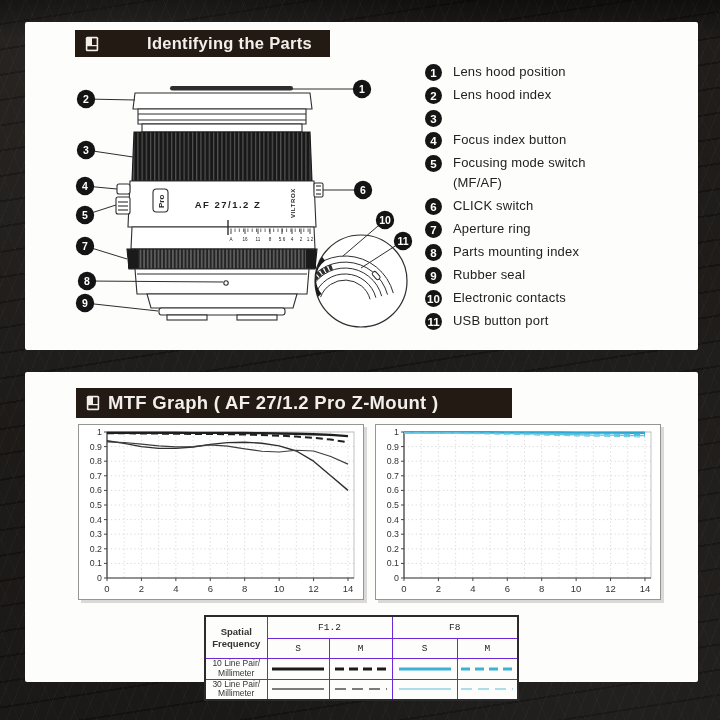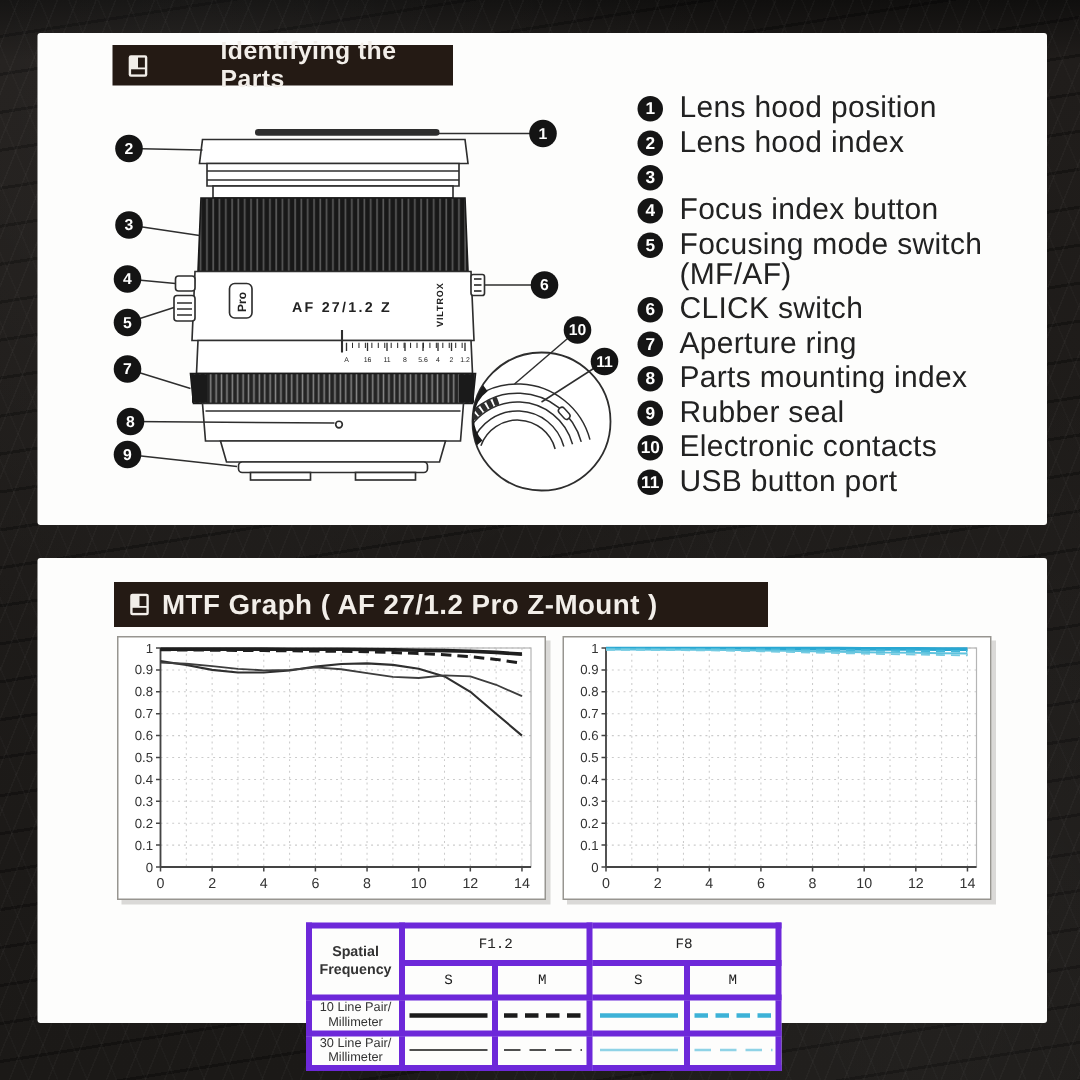--- a/index.html
+++ b/index.html
@@ -16,46 +16,46 @@
       linear-gradient(180deg,#100f0e 0,#201d1b 40px,#1b1917 100%);
   }
   .panel{position:absolute;left:25px;width:673px;background:#fdfdfc;border-radius:2px;}
   #parts-panel{top:22px;height:328px;}
   #mtf-panel{top:372px;height:310px;}
   .title-bar{
     position:absolute;display:flex;align-items:center;gap:8px;
     background:#241a14;color:#f2eee9;font-weight:bold;
     padding:0 10px;box-sizing:border-box;letter-spacing:.3px;
   }
-  #parts-title-bar{left:50px;top:8px;width:227px;height:27px;font-size:16.5px;gap:48px;}
+  #parts-title-bar{left:50px;top:8px;width:255px;height:27px;font-size:16.5px;gap:48px;}
   #mtf-title-bar{left:51px;top:16px;width:436px;height:30px;font-size:18.5px;}
   .doc-icon{flex:0 0 auto;display:inline-block;line-height:0;}
   
   #parts-list{position:absolute;left:400px;top:40px;width:270px;}
   .part-item{display:flex;align-items:flex-start;gap:11px;margin-bottom:3px;}
   .part-bullet{
     flex:0 0 auto;width:17px;height:17px;border-radius:50%;background:#151515;color:#fff;
     font-size:11.5px;font-weight:bold;display:inline-flex;align-items:center;justify-content:center;
     margin-top:2px;
   }
-  .part-label{font-size:20px;line-height:20px;color:#222;white-space:pre-line;letter-spacing:.2px;}
+  .part-label{font-size:13px;line-height:20px;color:#222;white-space:pre-line;letter-spacing:.2px;}
   .lens-svg{position:absolute;left:30px;top:56px;width:400px;height:262px;}
   
   .charts-row{position:absolute;left:53px;top:52px;display:flex;gap:11px;}
   .chart-box{
     width:284px;height:174px;background:#fff;border:1px solid #979590;
     box-shadow:3px 3px 0 rgba(60,55,50,.18);
   }
   .chart-box svg{display:block;width:284px;height:174px;}
   
   #mtf-table{
     position:absolute;left:179px;top:243px;width:313px;border-collapse:collapse;
     border:2px solid #2b2b2b;table-layout:fixed;background:#fdfdfc;
   }
-  #mtf-table td{border:4px solid #6d28d9;text-align:center;vertical-align:middle;padding:0;margin-top:16px;}
+  #mtf-table td{border:1px solid #6d28d9;text-align:center;vertical-align:middle;padding:0;margin-top:16px;}
   #mtf-table td.group{font-family:"Liberation Mono","DejaVu Sans Mono",monospace;font-size:9.5px;color:#222;height:21px;}
   #mtf-table td.sub{font-family:"Liberation Mono","DejaVu Sans Mono",monospace;font-size:9.5px;color:#222;height:19px;}
   #mtf-table td.corner{font-size:9.5px;font-weight:bold;color:#333;white-space:pre-line;line-height:1.25;}
   #mtf-table td.rowlbl{font-size:8.5px;font-weight:normal;color:#333;white-space:pre-line;line-height:1.15;height:19px;}
   #mtf-table td.swatch svg{display:block;margin:0 auto;}
 </style>
 </head>
 <body>
 
 <section class="panel" id="parts-panel">

